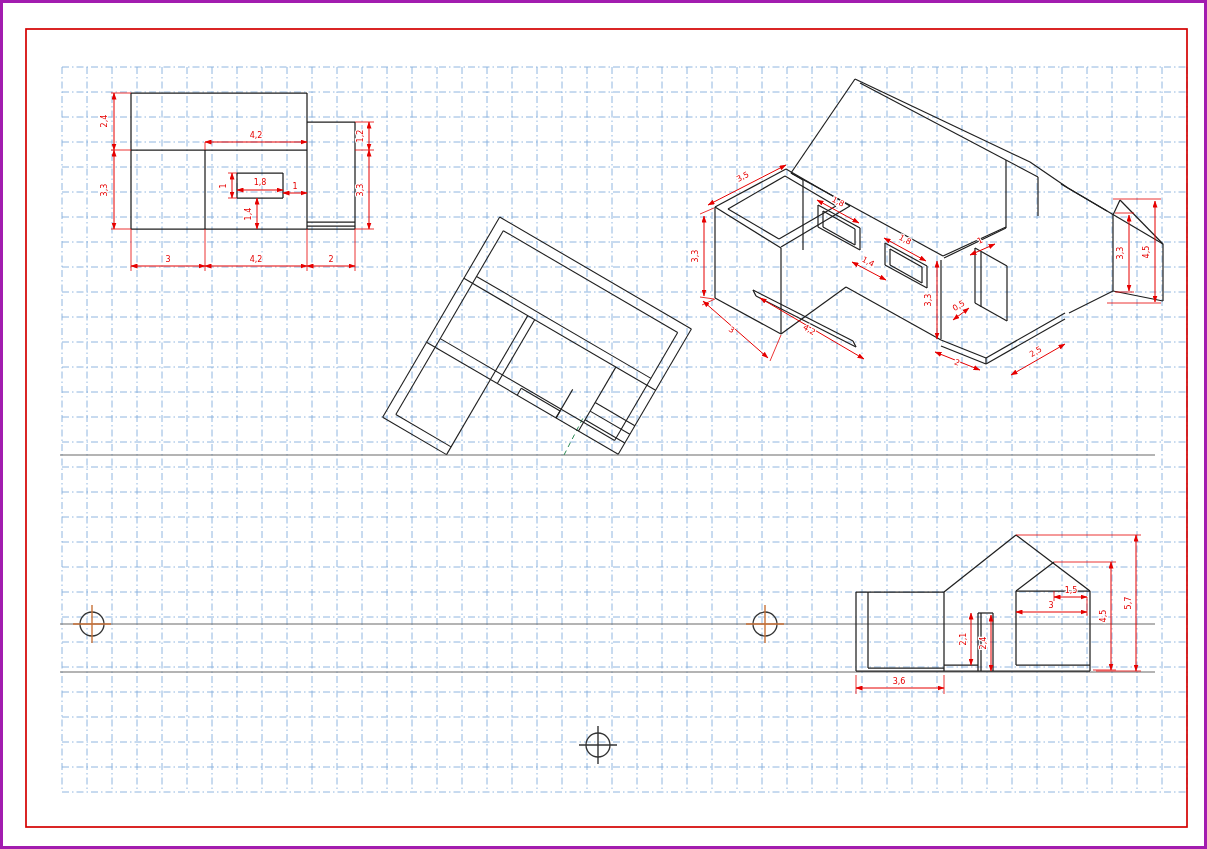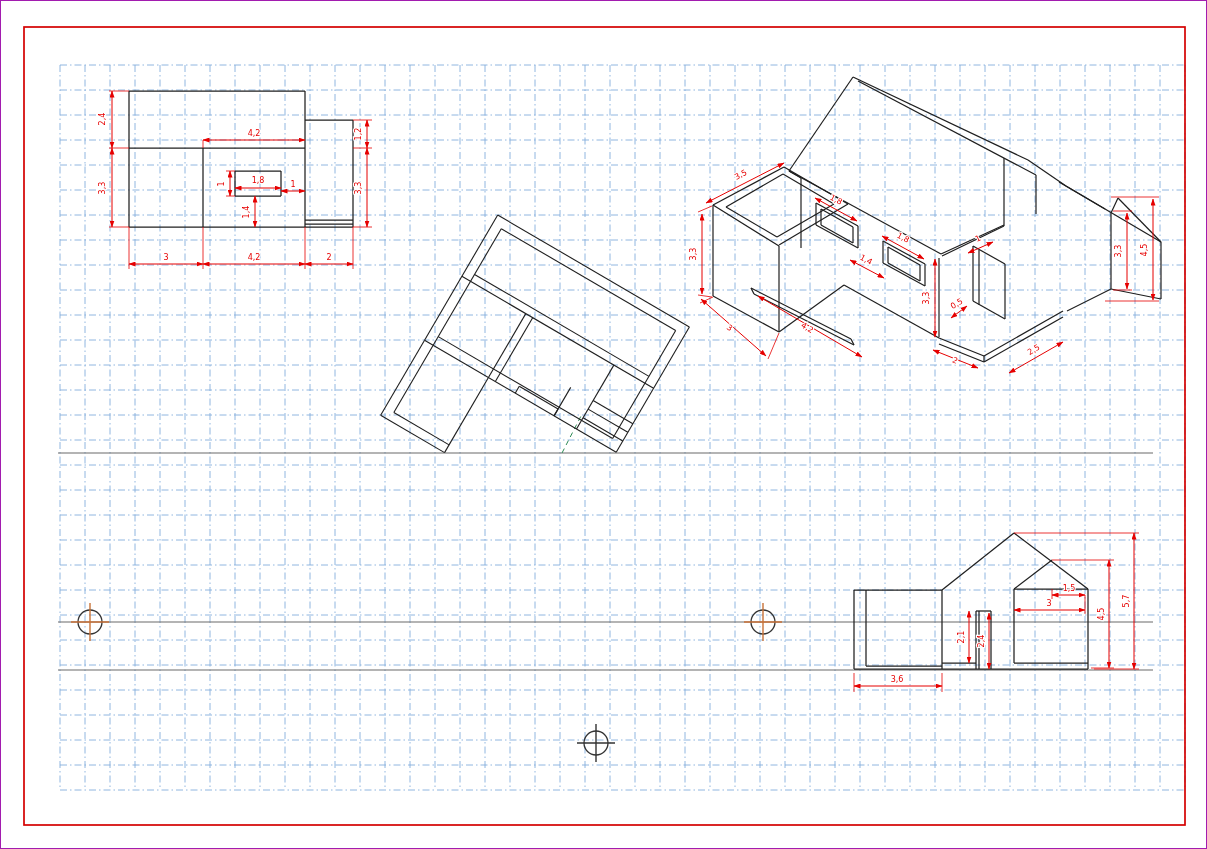--- a/index.html
+++ b/index.html
@@ -1,18 +1,18 @@
 <!DOCTYPE html>
 <html><head>
 <meta charset="utf-8">
 <style>
   html,body{margin:0;padding:0;background:#fff;}
   #sheet{
     position:relative;width:1207px;height:849px;background:#ffffff;
-    box-sizing:border-box;border:1px solid #a21caf;overflow:hidden;
+    box-sizing:border-box;border:3px solid #a21caf;overflow:hidden;
     font-family:"DejaVu Sans", sans-serif;
   }
   svg text{
     font-family:"DejaVu Sans", sans-serif;
     paint-order:stroke;stroke:#ffffff;stroke-width:2.2px;
     font-size:8px;
   }
 </style>
 </head>
 <body>

